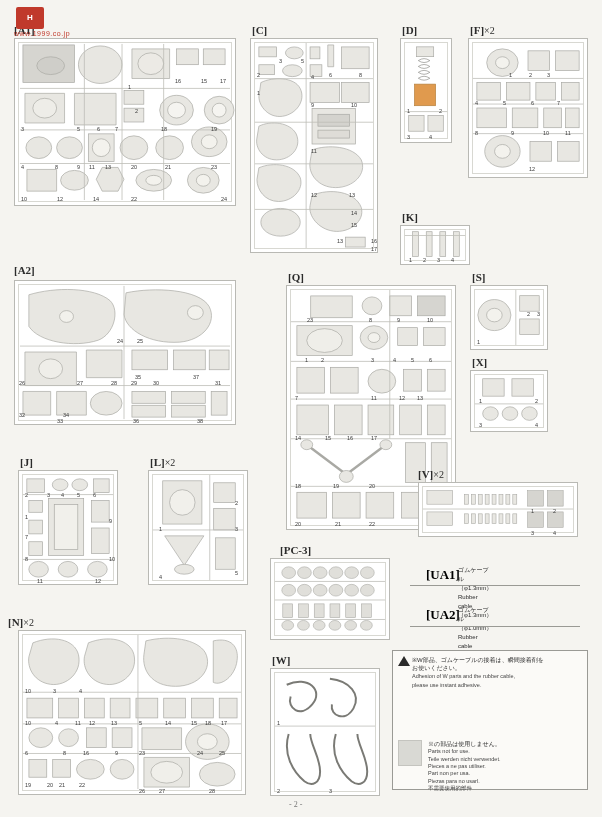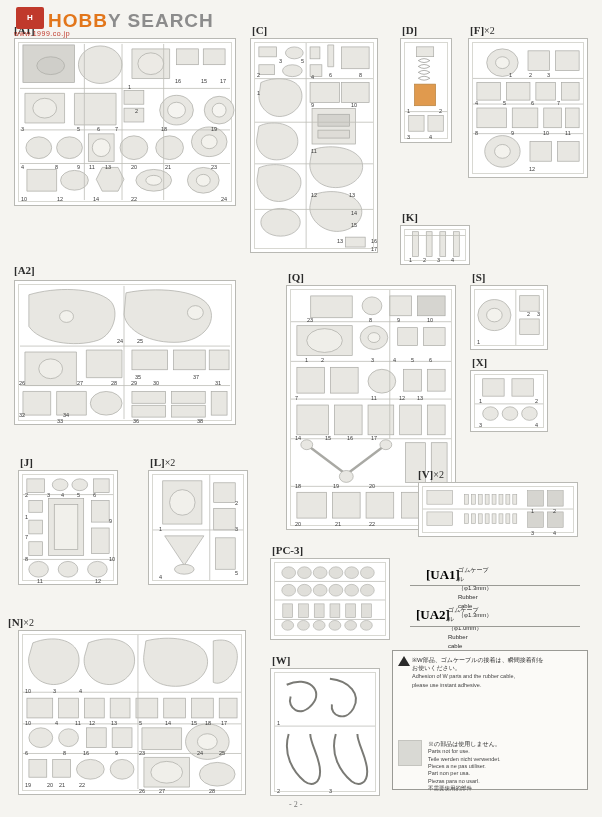--- a/index.html
+++ b/index.html
@@ -90,23 +90,20 @@
     font-family:"Liberation Serif", serif;
   }
 </style>
 </head>
 <body>
 
 <div class="page">
 
   <div class="watermark">
     <div class="wm-logo">H</div>
-    <div class="wm-text">
-      <span class="o1">H</span><span class="o2">OBB</span><span>Y SEARCH</span>
-    </div>
     <div class="wm-sub">www.1999.co.jp</div>
   </div>
 
   <div class="lbl" style="left:14px; top:24px;">[A1]</div>
   <div class="runner" style="left:14px; top:38px; width:222px; height:168px;">
     <div class="inner"></div>
     <svg viewBox="0 0 222 168" preserveAspectRatio="none">
       <g fill="#e8e7e2" stroke="#a9a9a4" stroke-width="0.7">
         <rect x="8" y="6" width="52" height="38" fill="#d6d5d0"></rect>
         <ellipse cx="36" cy="27" rx="14" ry="9" fill="#cfcec9"></ellipse>
@@ -547,21 +544,21 @@
         <rect x="130" y="30" width="16" height="16" fill="#d6d5d0"></rect>
       </g>
       <path d="M4 27 H156" stroke="#bdbdb7" stroke-width="0.8" fill="none"></path>
     </svg>
     <div class="partnum" style="left:112px;top:26px;">1</div>
     <div class="partnum" style="left:134px;top:26px;">2</div>
     <div class="partnum" style="left:112px;top:48px;">3</div>
     <div class="partnum" style="left:134px;top:48px;">4</div>
   </div>
 
-  <div class="lbl" style="left:272px; top:544px;">[PC-3]</div>
+  <div class="lbl" style="left:280px; top:544px;">[PC-3]</div>
   <div class="runner" style="left:270px; top:558px; width:120px; height:82px;">
     <div class="inner"></div>
     <svg viewBox="0 0 120 82" preserveAspectRatio="none">
       <g fill="#e0dfda" stroke="#a9a9a4" stroke-width="0.6">
         <ellipse cx="18" cy="14" rx="7" ry="6"></ellipse>
           <ellipse cx="34" cy="14" rx="7" ry="6"></ellipse>
         <ellipse cx="50" cy="14" rx="7" ry="6"></ellipse>
           <ellipse cx="66" cy="14" rx="7" ry="6"></ellipse>
         <ellipse cx="82" cy="14" rx="7" ry="6"></ellipse>
           <ellipse cx="98" cy="14" rx="7" ry="6"></ellipse>
@@ -677,21 +674,21 @@
 
   <div class="bracket-row" style="left:414px; top:565px;">
     <span class="cap">[UA1]</span>
     <span class="desc">
       <span>ゴムケーブル（φ1.3mm）</span><br>
       <span>Rubber cable（φ1.3mm）</span>
     </span>
   </div>
   <div style="position:absolute; left:410px; top:585px; width:170px; border-bottom:1px solid #9a9a95;"></div>
 
-  <div class="bracket-row" style="left:404px; top:605px;">
+  <div class="bracket-row" style="left:414px; top:605px;">
     <span class="cap">[UA2]</span>
     <span class="desc">
       <span>ゴムケーブル（φ1.0mm）</span><br>
       <span>Rubber cable（φ1.0mm）</span>
     </span>
   </div>
   <div style="position:absolute; left:410px; top:626px; width:170px; border-bottom:1px solid #9a9a95;"></div>
 
   <div style="position:absolute; left:392px; top:650px; width:196px; height:140px; border:1px solid #9a9a95; background:#fbfaf7;"></div>
   <div class="tri" style="left:398px; top:656px;"></div>

